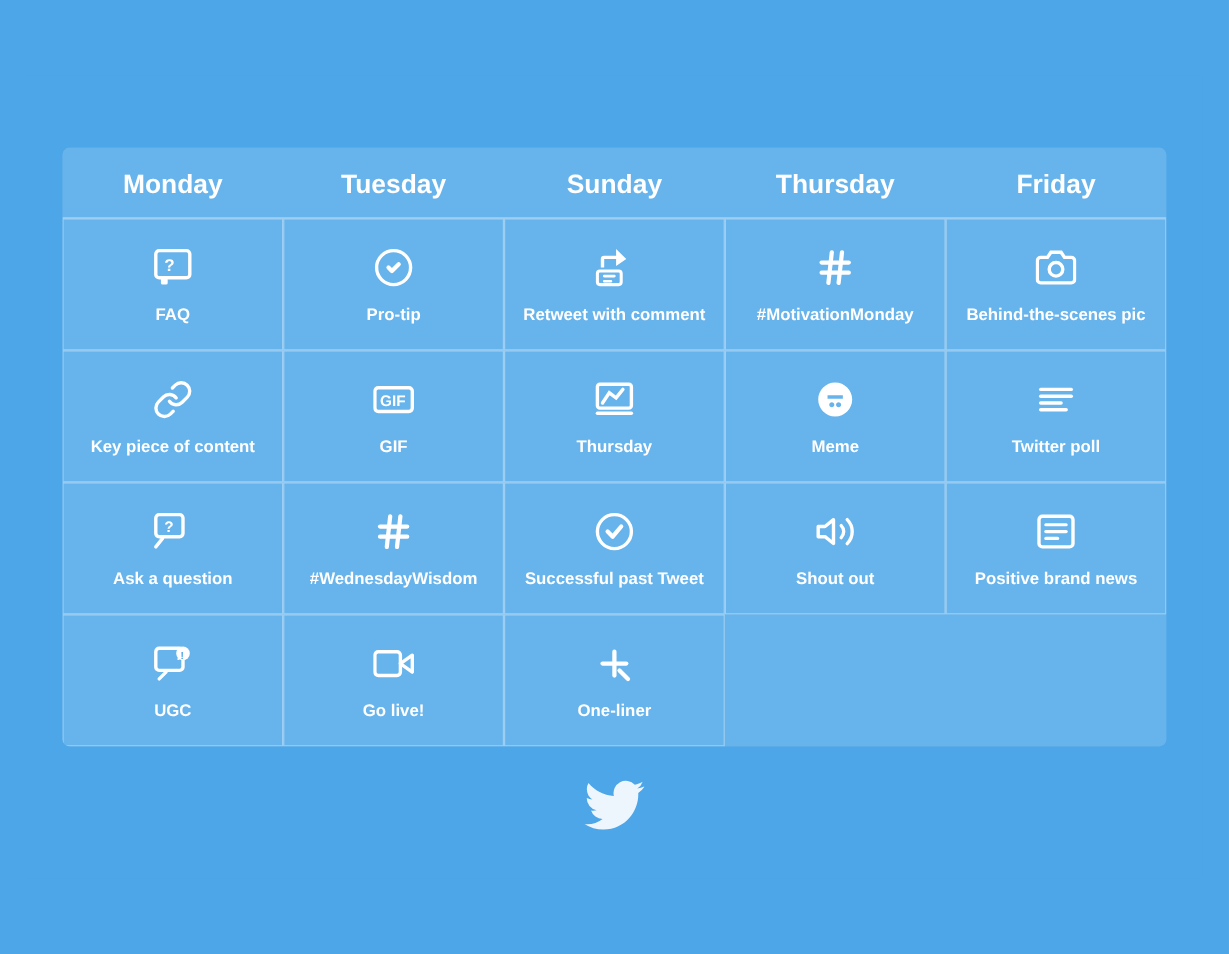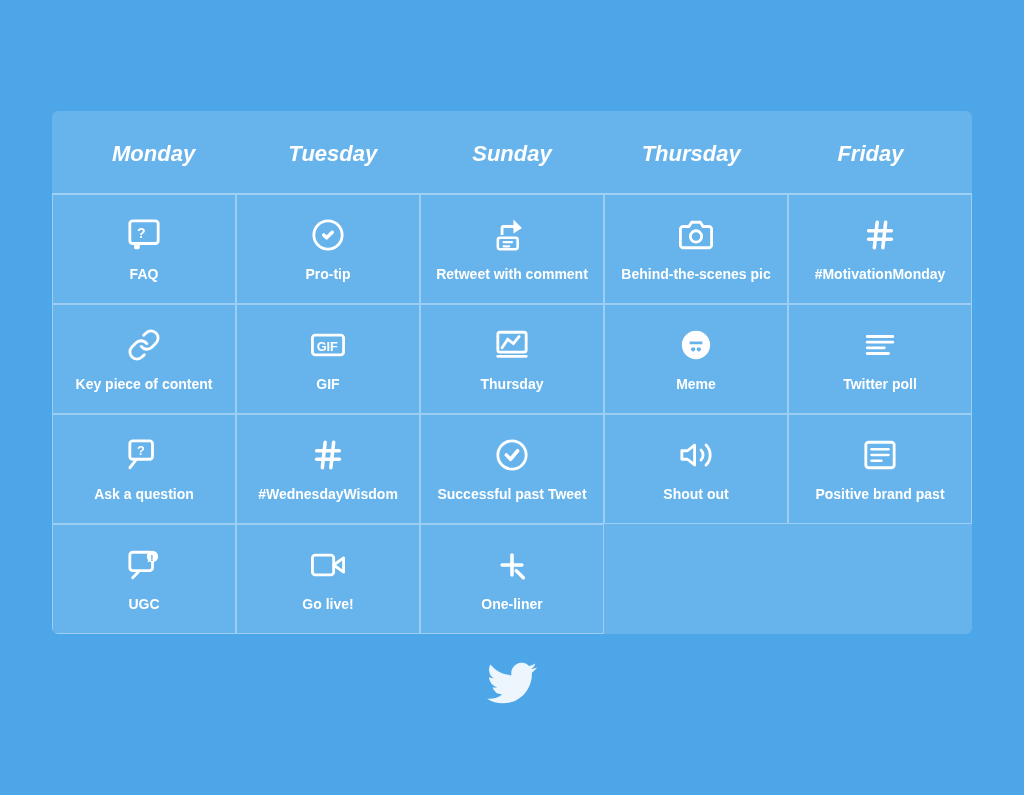--- a/index.html
+++ b/index.html
@@ -26,22 +26,21 @@
       letter-spacing: -0.5px;
     }
     .grid-wrapper {
       background: rgba(255,255,255,0.15);
       border-radius: 6px;
       overflow: hidden;
     }
     .header-row {
       display: grid;
       grid-template-columns: repeat(5, 1fr);
-      padding: 12px;
-      font-style: italic;
+      padding: 0;
     }
     .header-cell {
       color: white;
       font-size: 22px;
       font-weight: 700;
       text-align: center;
       padding: 18px 10px 14px 10px;
     }
     .body-grid {
       display: grid;
@@ -123,36 +122,36 @@
         <div class="cell">
           <div class="cell-icon"><svg viewBox="0 0 24 24" xmlns="http://www.w3.org/2000/svg">
               <path d="M19 7L13 1v4H6a2 2 0 00-2 2v5h2V7h7v4l6-4z"></path>
               <rect x="2" y="14" width="14" height="8" rx="1.5" fill="none" stroke="white" stroke-width="1.8"></rect>
               <path d="M6 17h6M6 20h4" stroke="white" stroke-width="1.5" stroke-linecap="round"></path>
             </svg></div>
           <div class="cell-label">Retweet with comment</div>
         </div>
         <div class="cell">
           <div class="cell-icon"><svg viewBox="0 0 24 24" xmlns="http://www.w3.org/2000/svg">
-              <path d="M23 19a2 2 0 01-2 2H3a2 2 0 01-2-2V8a2 2 0 012-2h4l2-3h6l2 3h4a2 2 0 012 2v11z" fill="none" stroke="white" stroke-width="2"></path>
-              <circle cx="12" cy="13" r="4" fill="none" stroke="white" stroke-width="2"></circle>
-            </svg></div>
-          <div class="cell-label">Behind-the-scenes pic</div>
-        </div>
-        <div class="cell">
-          <div class="cell-icon"><svg viewBox="0 0 24 24" xmlns="http://www.w3.org/2000/svg">
               <line x1="4" y1="9" x2="20" y2="9" stroke="white" stroke-width="2.5" stroke-linecap="round"></line>
               <line x1="4" y1="15" x2="20" y2="15" stroke="white" stroke-width="2.5" stroke-linecap="round"></line>
               <line x1="10" y1="3" x2="8" y2="21" stroke="white" stroke-width="2.5" stroke-linecap="round"></line>
               <line x1="16" y1="3" x2="14" y2="21" stroke="white" stroke-width="2.5" stroke-linecap="round"></line>
             </svg></div>
           <div class="cell-label">#MotivationMonday</div>
         </div>
         <div class="cell">
           <div class="cell-icon"><svg viewBox="0 0 24 24" xmlns="http://www.w3.org/2000/svg">
+              <path d="M23 19a2 2 0 01-2 2H3a2 2 0 01-2-2V8a2 2 0 012-2h4l2-3h6l2 3h4a2 2 0 012 2v11z" fill="none" stroke="white" stroke-width="2"></path>
+              <circle cx="12" cy="13" r="4" fill="none" stroke="white" stroke-width="2"></circle>
+            </svg></div>
+          <div class="cell-label">Behind-the-scenes pic</div>
+        </div>
+        <div class="cell">
+          <div class="cell-icon"><svg viewBox="0 0 24 24" xmlns="http://www.w3.org/2000/svg">
               <path d="M10 13a5 5 0 007.54.54l3-3a5 5 0 00-7.07-7.07l-1.72 1.71" fill="none" stroke="white" stroke-width="2" stroke-linecap="round"></path>
               <path d="M14 11a5 5 0 00-7.54-.54l-3 3a5 5 0 007.07 7.07l1.71-1.71" fill="none" stroke="white" stroke-width="2" stroke-linecap="round"></path>
             </svg></div>
           <div class="cell-label">Key piece of content</div>
         </div>
         <div class="cell">
           <div class="cell-icon"><svg viewBox="0 0 24 24" xmlns="http://www.w3.org/2000/svg">
               <rect x="1" y="5" width="22" height="14" rx="2" fill="none" stroke="white" stroke-width="2"></rect>
               <text x="4" y="16" font-size="9" fill="white" font-weight="bold" font-family="Arial">GIF</text>
             </svg></div>
@@ -213,21 +212,21 @@
             </svg></div>
           <div class="cell-label">Shout out</div>
         </div>
         <div class="cell">
           <div class="cell-icon"><svg viewBox="0 0 24 24" xmlns="http://www.w3.org/2000/svg">
               <rect x="2" y="3" width="20" height="18" rx="2" fill="none" stroke="white" stroke-width="2"></rect>
               <line x1="6" y1="8" x2="18" y2="8" stroke="white" stroke-width="1.8" stroke-linecap="round"></line>
               <line x1="6" y1="12" x2="18" y2="12" stroke="white" stroke-width="1.8" stroke-linecap="round"></line>
               <line x1="6" y1="16" x2="13" y2="16" stroke="white" stroke-width="1.8" stroke-linecap="round"></line>
             </svg></div>
-          <div class="cell-label">Positive brand past</div>
+          <div class="cell-label">Positive brand news</div>
         </div>
         <div class="cell">
           <div class="cell-icon"><svg viewBox="0 0 24 24" xmlns="http://www.w3.org/2000/svg">
               <rect x="2" y="3" width="16" height="13" rx="2" fill="none" stroke="white" stroke-width="2"></rect>
               <path d="M8 17l-4 4" stroke="white" stroke-width="2" stroke-linecap="round"></path>
               <text x="14" y="10" font-size="8" fill="white" font-weight="bold" font-family="Arial">!</text>
               <circle cx="18" cy="6" r="4" fill="white" stroke="none"></circle>
               <text x="16.5" y="9" font-size="6" fill="#4da6e8" font-weight="bold" font-family="Arial">!</text>
             </svg></div>
           <div class="cell-label">UGC</div>

